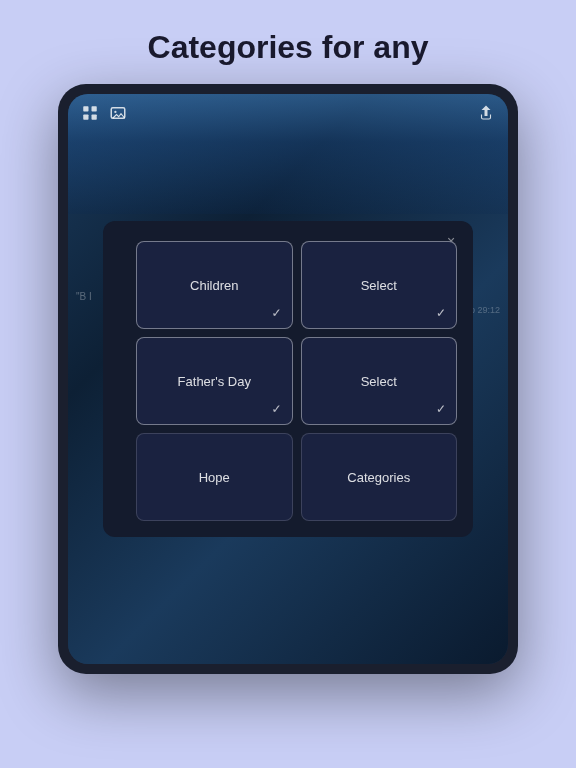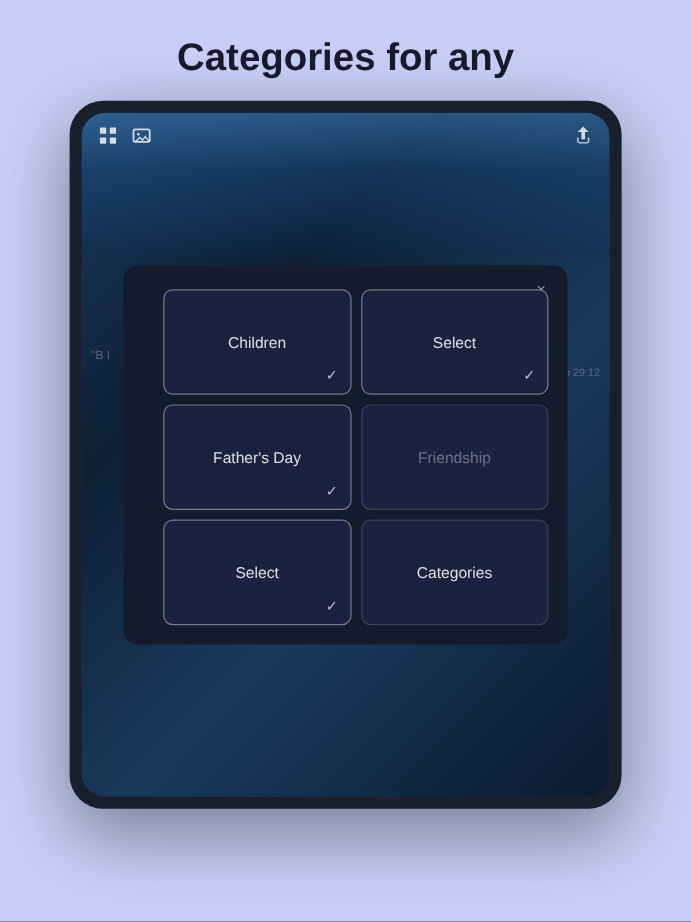--- a/index.html
+++ b/index.html
@@ -265,30 +265,30 @@
           <div class="category-card selected">
             <span class="category-label">Select</span>
             <span class="checkmark">✓</span>
           </div>
 
           <div class="category-card selected">
             <span class="category-label">Father's Day</span>
             <span class="checkmark">✓</span>
           </div>
 
-          <div class="category-card dimmed">
-            <span class="category-label">Friendship</span>
-          </div>
 
 
           <div class="category-card selected">
             <span class="category-label">Select</span>
             <span class="checkmark">✓</span>
           </div>
 
+          <div class="category-card">
+            <span class="category-label">Hope</span>
+          </div>
 
           <div class="category-card">
             <span class="category-label">Categories</span>
           </div>
 
         </div>
       </div>
     </div>
   </div>
 </div>

